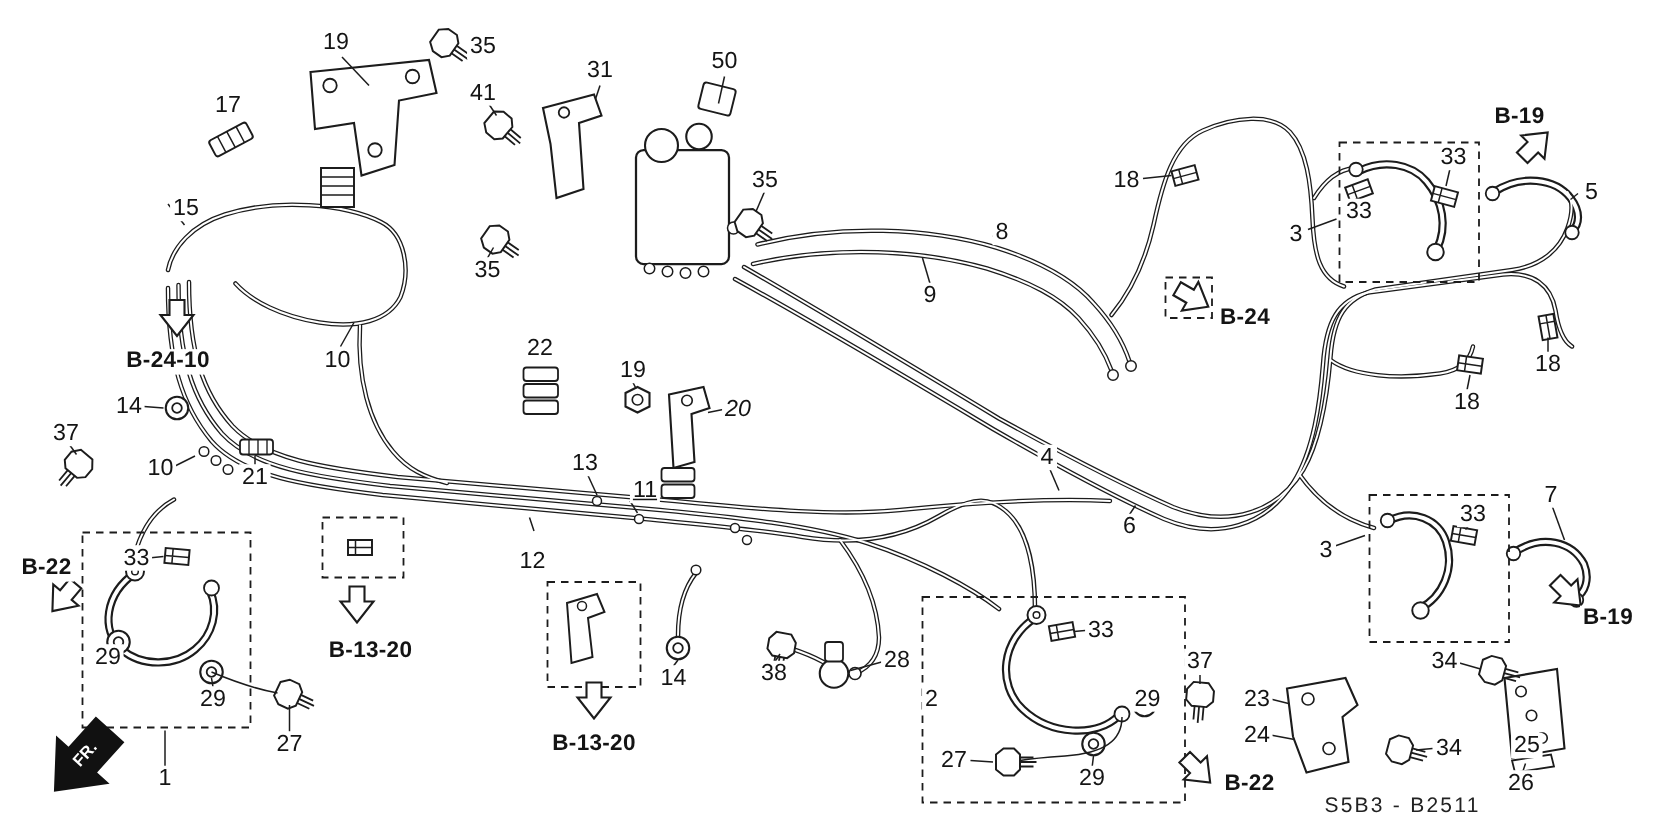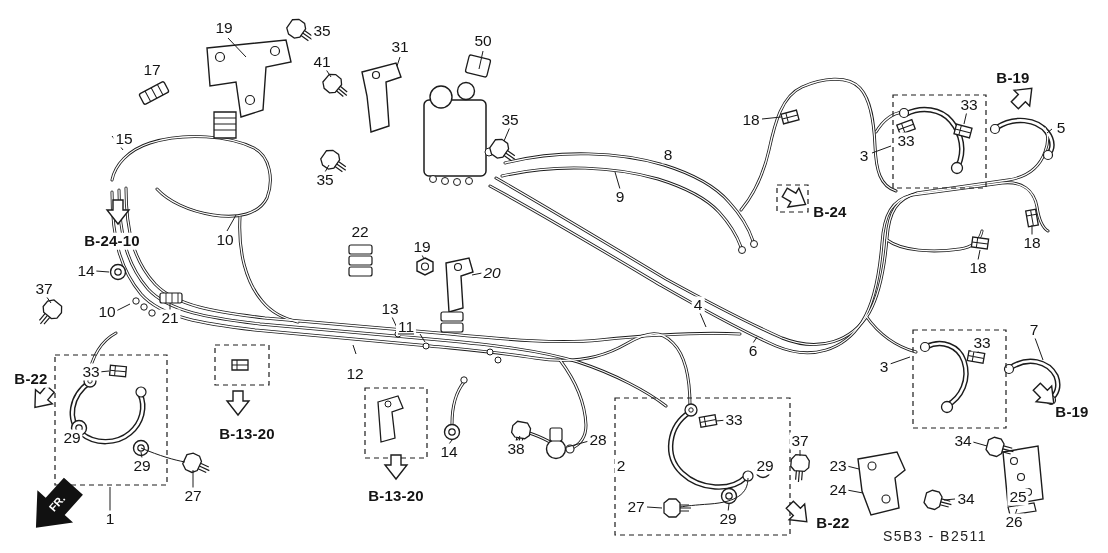--- a/index.html
+++ b/index.html
@@ -281,21 +281,21 @@
       <div class="callout" style="left: 621px; top: 466px;">2</div>
       <div class="callout" style="left: 864px; top: 156px;">3</div>
       <div class="callout" style="left: 884px; top: 367px;">3</div>
       <div class="callout" style="left: 698px; top: 305px;">4</div>
       <div class="callout" style="left: 1061px; top: 128px;">5</div>
       <div class="callout" style="left: 753px; top: 351px;">6</div>
       <div class="callout" style="left: 1034px; top: 330px;">7</div>
       <div class="callout" style="left: 668px; top: 155px;">8</div>
       <div class="callout" style="left: 620px; top: 197px;">9</div>
       <div class="callout" style="left: 107px; top: 312px; text-align: right;">10</div>
-      <div class="callout" style="left: 406px; top: 327px; text-decoration: underline;">11</div>
+      <div class="callout" style="left: 430px; top: 327px; text-decoration: underline;">11</div>
       <div class="callout" style="left: 355px; top: 374px;">12</div>
       <div class="callout" style="left: 390px; top: 309px;">13</div>
       <div class="callout" style="left: 86px; top: 271px;">14</div>
       <div class="callout" style="left: 449px; top: 452px;">14</div>
       <div class="callout" style="left: 124px; top: 127px; margin-top: 12px;">15</div>
       <div class="callout" style="left: 225px; top: 240px;">10</div>
       <div class="callout" style="left: 152px; top: 70px;">17</div>
       <div class="callout" style="left: 751px; top: 120px;">18</div>
       <div class="callout" style="left: 978px; top: 268px;">18</div>
       <div class="callout" style="left: 1032px; top: 243px;">18</div>

